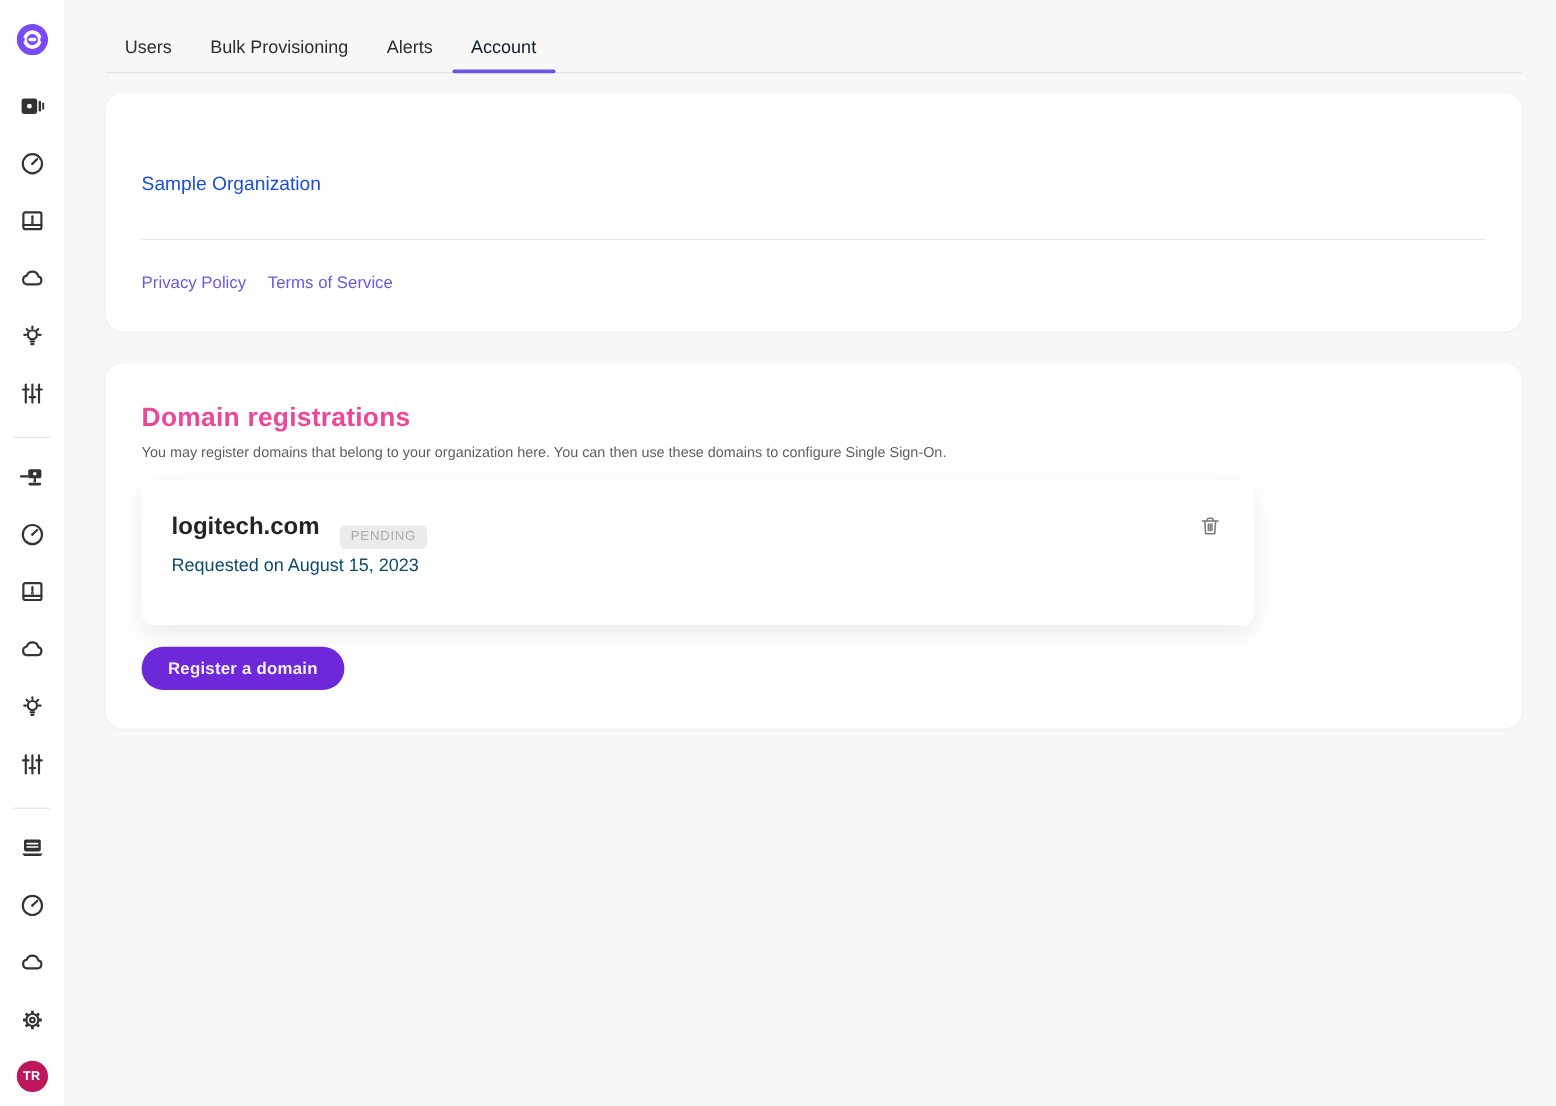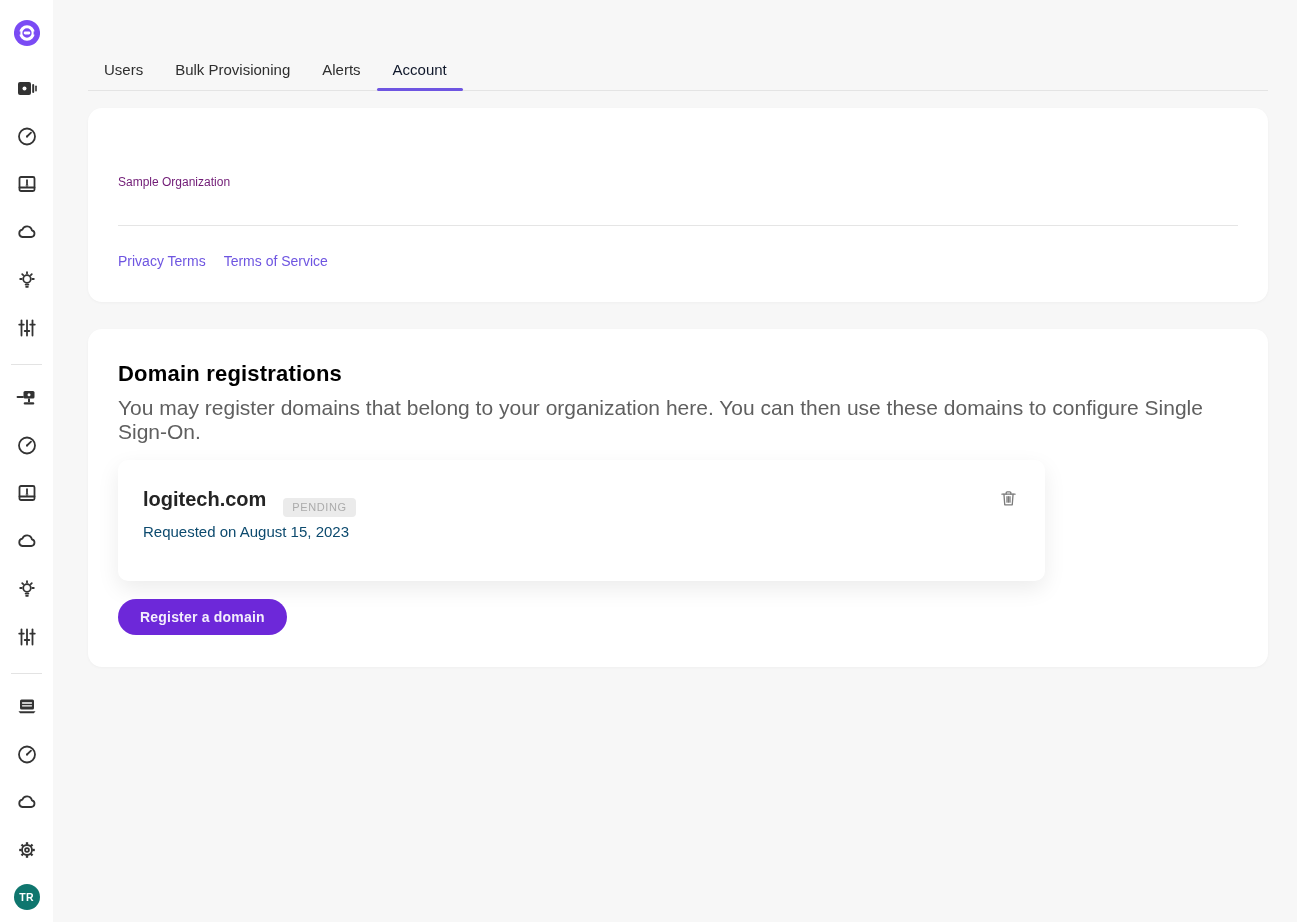--- a/index.html
+++ b/index.html
@@ -26,21 +26,21 @@
   .avatar {
     width:26px; height:26px; border-radius:50%;
     display:flex; align-items:center; justify-content:center;
     color:#fff; font-size:10.5px; font-weight:bold; letter-spacing:.3px; cursor:pointer;
   }
   .icn { stroke:#333; fill:none; stroke-width:1.8; stroke-linecap:round; stroke-linejoin:round; }
 
   
   .content { margin-left:53px; padding:0 29px 0 35px; }
   .tabs {
-    display:flex; align-items:flex-end; height:91px;
+    display:flex; align-items:flex-end; height:61px;
     border-bottom:1px solid #e4e4e4;
   }
   .tab {
     padding:0 16px 12px; font-size:15px; font-weight:500; color:#2e2e2e;
     cursor:pointer; position:relative; white-space:nowrap;
   }
   .tab.active { color:#0f172a; }
   .tab.active::after {
     content:""; position:absolute; left:0; right:0; bottom:-1px; height:3px;
     background:#6e55e1; border-radius:2px;
@@ -48,28 +48,28 @@
 
   .card {
     background:#fff; border-radius:14px;
     box-shadow:0 1px 3px rgba(0,0,0,.035);
   }
   .card-account { margin-top:17px; padding:60px 30px 33px; }
   .fields-row { display:flex; }
   .field-a { width:372px; }
   .field-b { flex:1; }
   .field-label { font-size:13px; color:#6f6f6f; letter-spacing:.2px; }
-  .field-value { margin-top:7px; font-size:12px; color:#701a75; }
+  .field-value { margin-top:7px; font-size:16px; color:#1d4ed8; }
   .hr { height:1px; background:#e5e5e5; margin:36px 0 27px; }
   .links-row { display:flex; gap:18px; }
   .text-link { font-size:14px; font-weight:500; color:#6e55e1; cursor:pointer; text-decoration:none; }
 
   .card-domains { margin-top:27px; padding:32px 30px 32px; }
-  .dom-title { font-size:22px; font-weight:700; color:#000000; letter-spacing:.2px; }
-  .dom-desc { margin-top:9px; font-size:21px; color:#5f5f5f; }
+  .dom-title { font-size:22px; font-weight:700; color:#ec4899; letter-spacing:.2px; }
+  .dom-desc { margin-top:9px; font-size:12px; color:#5f5f5f; }
   .domain-card {
     margin-top:16px; width:927px; min-height:116px;
     background:#fff; border-radius:10px;
     box-shadow:0 8px 22px rgba(0,0,0,.08);
     padding:22px 25px 41px;
   }
   .domain-top { display:flex; align-items:center; }
   .domain-name { font-size:20px; font-weight:700; color:#242424; }
   .status-badge {
     margin-left:17px; background:#ebebeb; color:#ababab;
@@ -265,42 +265,42 @@
         </svg>
       </div>
   </nav>
 
   <div class="side-footer">
     <div class="side-item" style="margin-bottom:0">
         <svg class="icn">
           <use href="#i-gear"></use>
         </svg>
       </div>
-    <div class="avatar" style="background:#0f766e">TR</div>
+    <div class="avatar" style="background:#be185d">TR</div>
   </div>
 </aside>
 
 <main class="content">
 
   <nav class="tabs">
     <div class="tab">Users</div>
     <div class="tab">Bulk Provisioning</div>
     <div class="tab">Alerts</div>
     <div class="tab active">Account</div>
   </nav>
 
   <section class="card card-account">
     <div class="fields-row">
       <div class="field-a">
         <div class="field-value">Sample Organization</div>
       </div>
     </div>
     <div class="hr"></div>
     <div class="links-row">
-      <a class="text-link">Privacy Terms</a>
+      <a class="text-link">Privacy Policy</a>
       <a class="text-link">Terms of Service</a>
     </div>
   </section>
 
   <section class="card card-domains">
     <h2 class="dom-title">Domain registrations</h2>
     <p class="dom-desc">You may register domains that belong to your organization here. You can then use these domains to configure Single Sign-On.</p>
 
     <div class="domain-card">
       <div class="domain-top">

